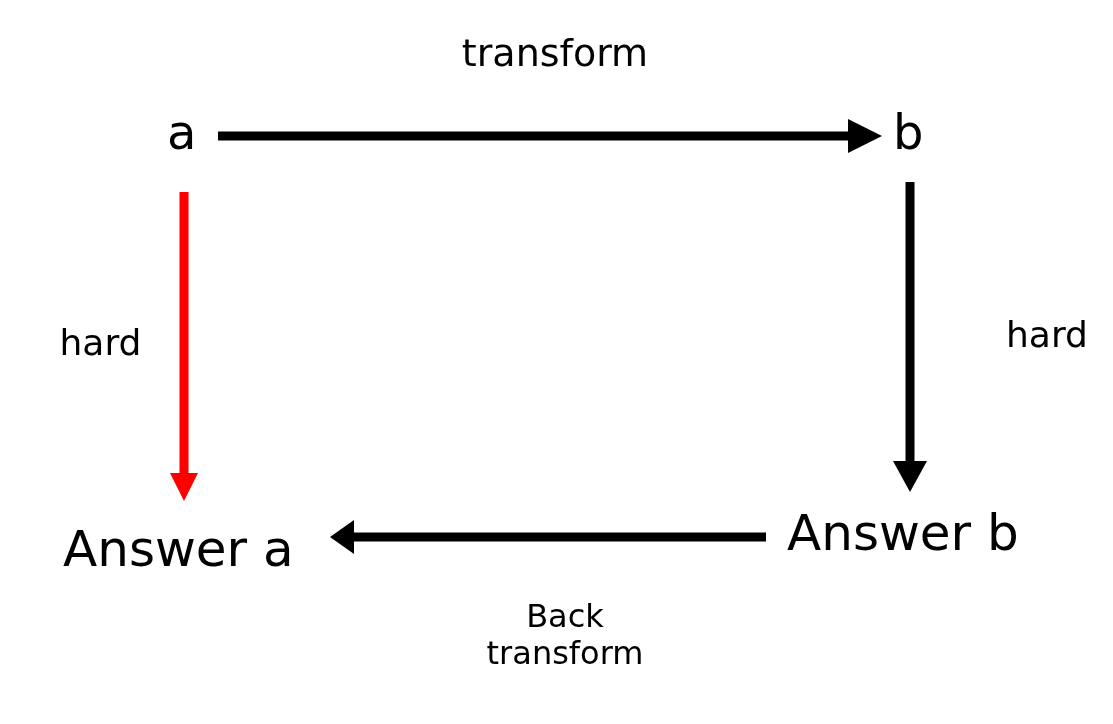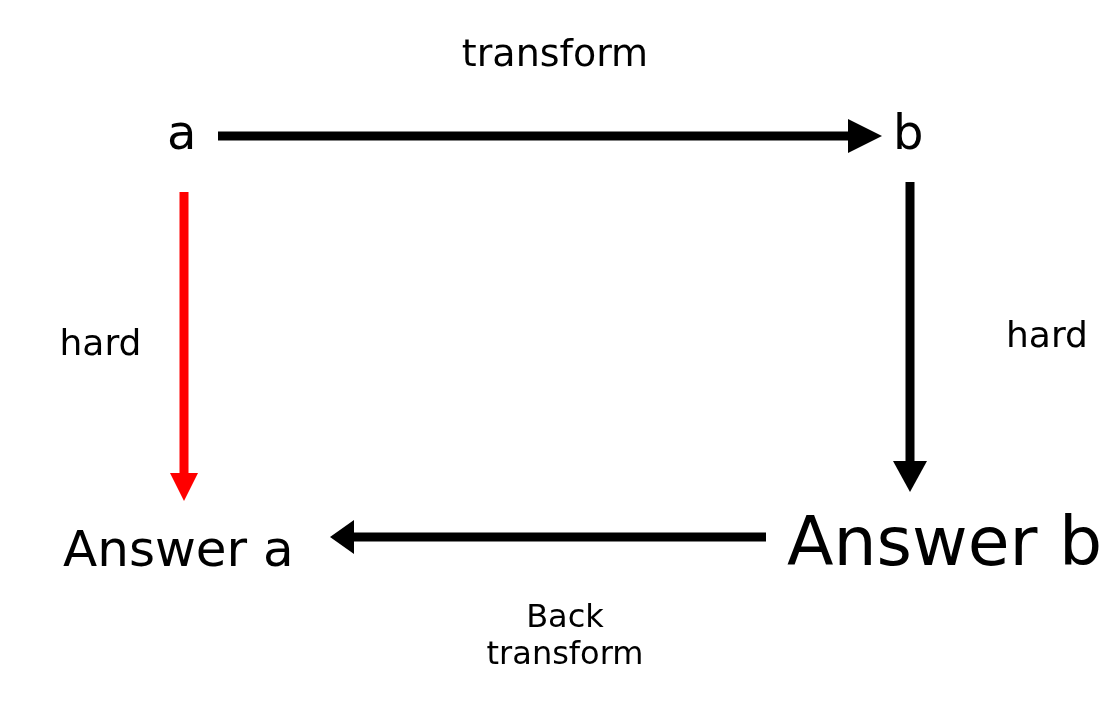--- a/index.html
+++ b/index.html
@@ -55,21 +55,21 @@
   }
   #node-answer-a {
     left: 63px;
     top: 508px;
     font-size: 50px;
     margin-top: 16px;
   }
   #node-answer-b {
     left: 787px;
     top: 508px;
-    font-size: 68px;
+    font-size: 50px;
   }
 
   
   #label-transform {
     left: 455px;
     top: 32px;
     width: 200px;
     font-size: 38px;
   }
   #label-hard {

